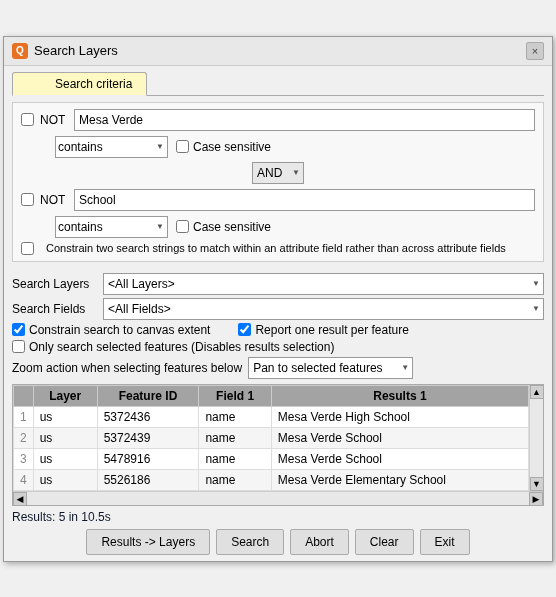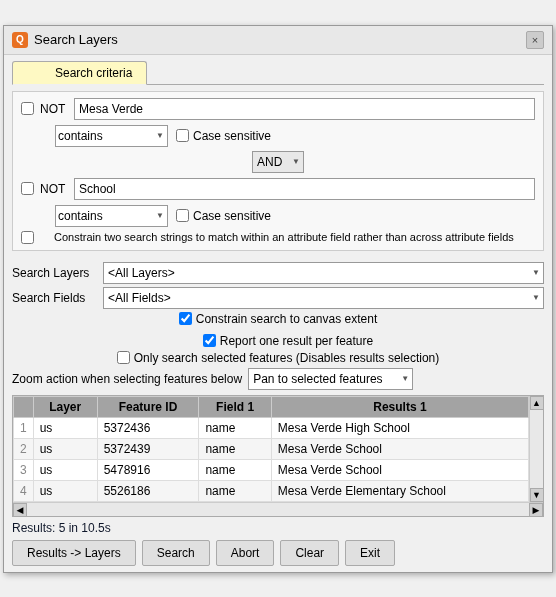--- a/index.html
+++ b/index.html
@@ -87,21 +87,21 @@
     }
     .row {
       display: flex;
       align-items: center;
       gap: 6px;
       margin-bottom: 5px;
     }
     .checkbox-label {
       display: flex;
       align-items: center;
-      gap: 20px;
+      gap: 12px;
     }
     input[type="checkbox"] {
       width: 13px; height: 13px;
       cursor: pointer;
     }
     .not-label {
       font-size: 12px;
       width: 28px;
     }
     .text-input {
@@ -167,21 +167,20 @@
       font-size: 12px;
       background: white;
       cursor: pointer;
       padding: 1px 4px;
     }
     .checkbox-row {
       display: flex;
       align-items: center;
       gap: 8px;
       margin-bottom: 3px;
-      flex-direction: column;
     }
     .checkbox-row-item {
       display: flex;
       align-items: center;
       gap: 4px;
       font-size: 12px;
     }
     .zoom-row {
       display: flex;
       align-items: center;
@@ -280,21 +279,21 @@
     }
     .status-bar {
       font-size: 12px;
       margin-bottom: 5px;
       color: #0f172a;
     }
     .btn-row {
       display: flex;
       align-items: center;
       gap: 6px;
-      justify-content: flex-start;
+      justify-content: center;
     }
     .btn-row-right {
       display: flex;
       gap: 6px;
     }
     .btn {
       height: 26px;
       padding: 2px 14px;
       border: 1px solid #aaa;
       background: #e0e0e0;

